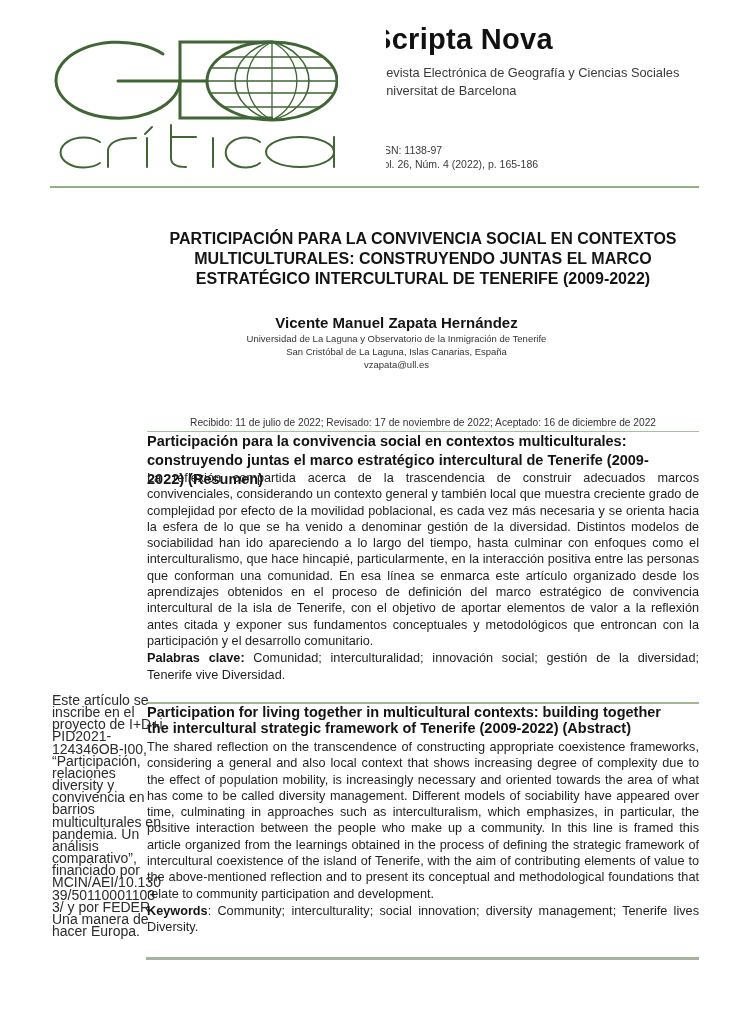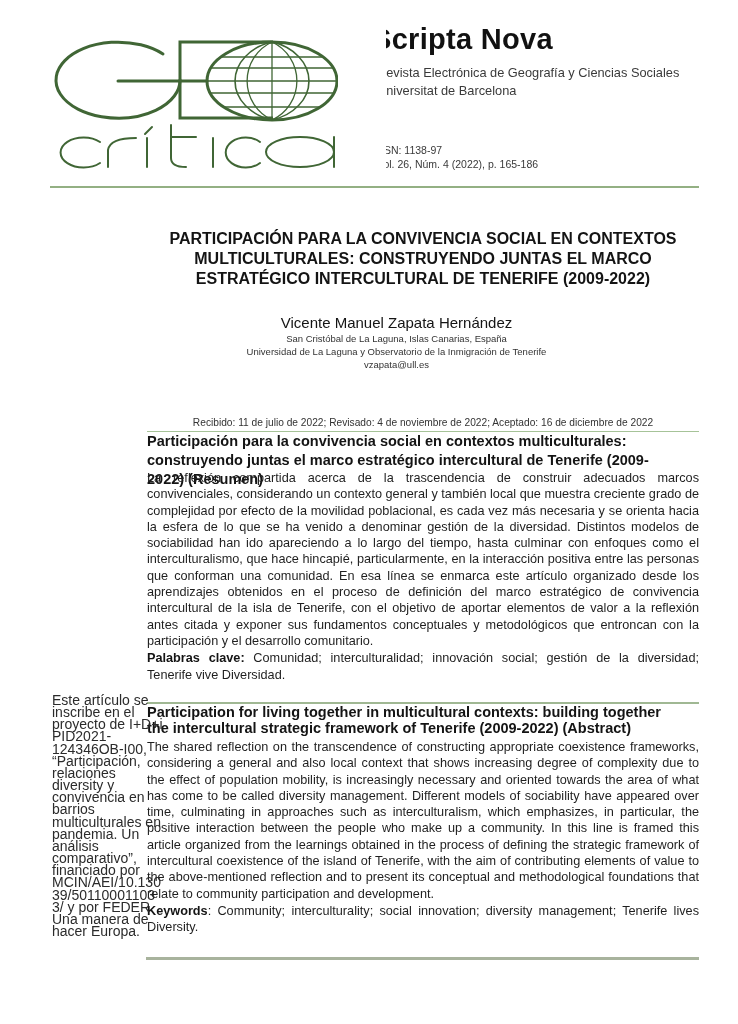--- a/index.html
+++ b/index.html
@@ -36,21 +36,21 @@
 
   .article-title {
     position: absolute; left: 147px; top: 229px; width: 552px;
     font-size: 16px; font-weight: bold; line-height: 20px;
     text-align: center; color: #141414;
   }
   .author-block {
     position: absolute; left: 147px; top: 314px; width: 499px;
     text-align: center;
   }
-  .author-name { font-size: 15px; font-weight: normal; line-height: 18px; color: #141414; }
+  .author-name { font-size: 15px; font-weight: bold; line-height: 18px; color: #141414; }
   .author-line { font-size: 9.5px; line-height: 13px; color: #333333; }
 
   .dates {
     position: absolute; left: 147px; top: 417px; width: 552px;
     font-size: 10.2px; line-height: 12px; text-align: center; color: #333333;
     white-space: nowrap;
   }
 
   .abs-title {
     position: absolute; left: 147px; width: 530px;
@@ -131,26 +131,26 @@
     <div class="mh mh-issn">ISSN: 1138-97</div>
     <div class="mh mh-vol">Vol. 26, Núm. 4 (2022), p. 165-186</div>
   </div>
 
   <div class="rule rule-header"></div>
 
   <div class="article-title">PARTICIPACIÓN PARA LA CONVIVENCIA SOCIAL EN CONTEXTOS MULTICULTURALES: CONSTRUYENDO JUNTAS EL MARCO ESTRATÉGICO INTERCULTURAL DE TENERIFE (2009-2022)</div>
 
   <div class="author-block">
     <div class="author-name">Vicente Manuel Zapata Hernández</div>
+    <div class="author-line">Universidad de La Laguna y Observatorio de la Inmigración de Tenerife</div>
     <div class="author-line">San Cristóbal de La Laguna, Islas Canarias, España</div>
-    <div class="author-line">Universidad de La Laguna y Observatorio de la Inmigración de Tenerife</div>
     <div class="author-line">vzapata@ull.es</div>
   </div>
 
-  <div class="dates">Recibido: 11 de julio de 2022; Revisado: 4 de noviembre de 2022; Aceptado: 16 de diciembre de 2022</div>
+  <div class="dates">Recibido: 11 de julio de 2022; Revisado: 17 de noviembre de 2022; Aceptado: 16 de diciembre de 2022</div>
   <div class="rule rule-dates"></div>
 
   <div class="abs-title es">Participación para la convivencia social en contextos multiculturales: construyendo juntas el marco estratégico intercultural de Tenerife (2009-​2022) (Resumen)</div>
   <div class="abs-body es">
     <p>La reflexión compartida acerca de la trascendencia de construir adecuados marcos convivenciales, considerando un contexto general y también local que muestra creciente grado de complejidad por efecto de la movilidad poblacional, es cada vez más necesaria y se orienta hacia la esfera de lo que se ha venido a denominar gestión de la diversidad. Distintos modelos de sociabilidad han ido apareciendo a lo largo del tiempo, hasta culminar con enfoques como el interculturalismo, que hace hincapié, particularmente, en la interacción positiva entre las personas que conforman una comunidad. En esa línea se enmarca este artículo organizado desde los aprendizajes obtenidos en el proceso de definición del marco estratégico de convivencia intercultural de la isla de Tenerife, con el objetivo de aportar elementos de valor a la reflexión antes citada y exponer sus fundamentos conceptuales y metodológicos que entroncan con la participación y el desarrollo comunitario.</p>
     <p class="kw"><b>Palabras clave:</b><span> Comunidad; interculturalidad; innovación social; gestión de la diversidad; Tenerife vive Diversidad.</span></p>
   </div>
 
   <div class="rule rule-mid"></div>
 

